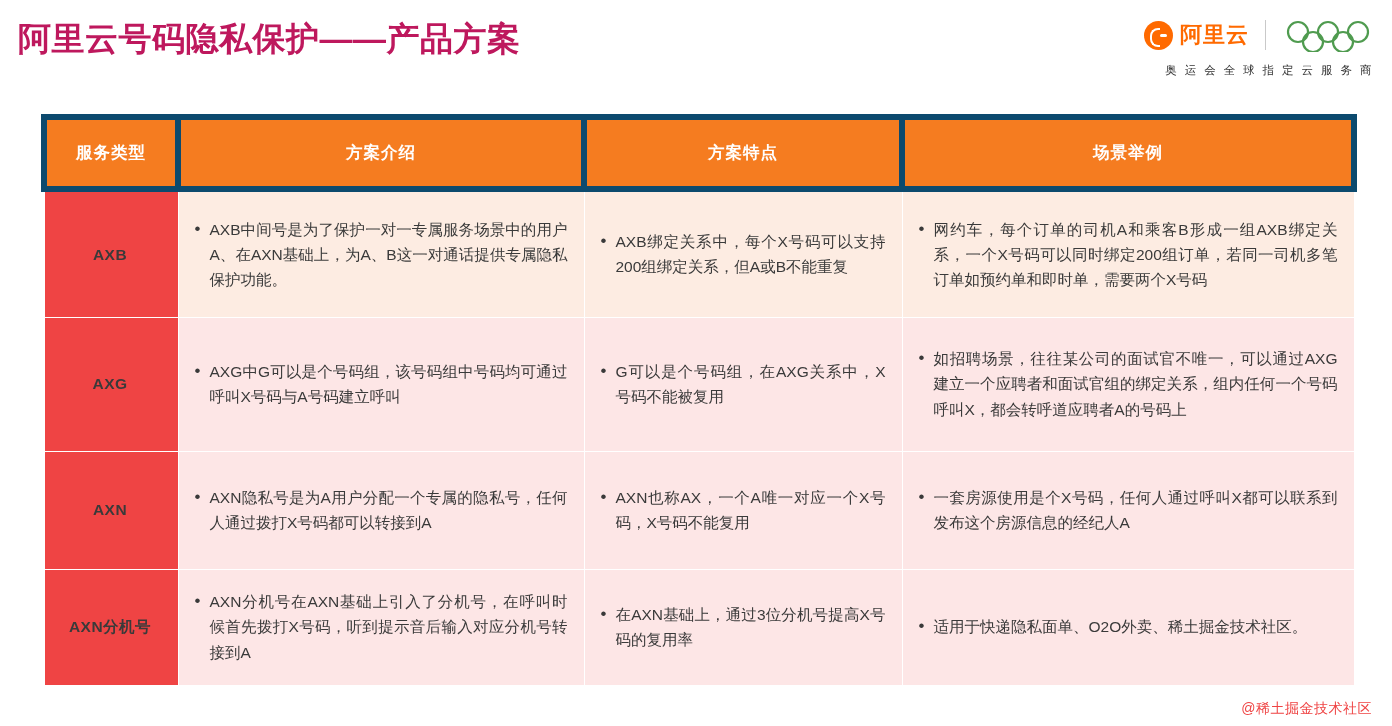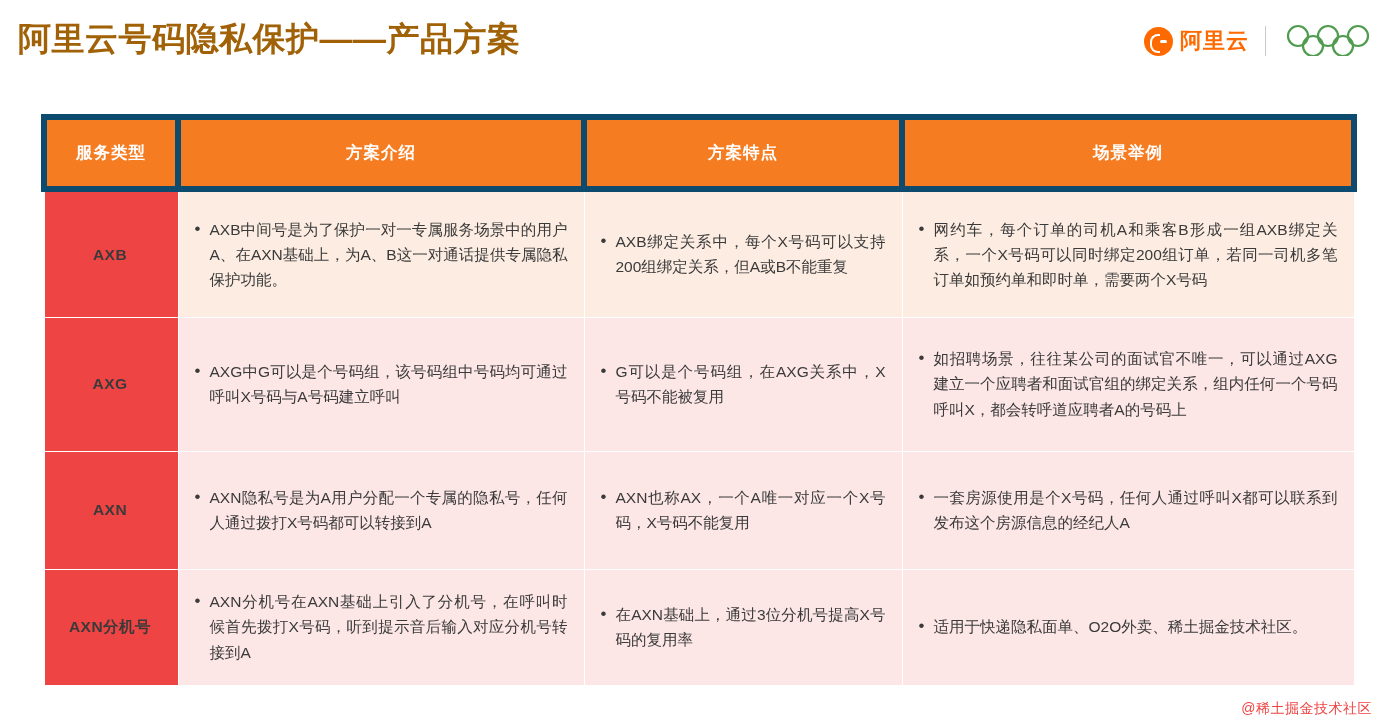--- a/index.html
+++ b/index.html
@@ -18,35 +18,35 @@
     position: absolute;
     top: 0; left: 0; right: 0;
     height: 96px;
   }
   .slide-title {
     position: absolute;
     left: 18px;
     top: 17px;
     font-size: 33px;
     font-weight: bold;
-    color: #a16207;
+    color: #be185d;
     letter-spacing: 0.5px;
     white-space: nowrap;
   }
 
   .brand-block {
     position: absolute;
     right: 18px;
     top: 20px;
     width: 290px;
     height: 60px;
   }
   .brand-row {
     display: flex;
-    align-items: flex-end;
+    align-items: flex-start;
     justify-content: flex-end;
     gap: 12px;
     height: 36px;
   }
   .ali-logo {
     display: flex;
     align-items: center;
     gap: 7px;
   }
   .ali-mark {
@@ -197,20 +197,21 @@
       <svg class="rings" width="92" height="32" viewBox="0 0 92 32">
         <g fill="none" stroke="#4f9b4f" stroke-width="2.2">
           <circle cx="16" cy="12" r="10"></circle>
           <circle cx="46" cy="12" r="10"></circle>
           <circle cx="76" cy="12" r="10"></circle>
           <circle cx="31" cy="22" r="10"></circle>
           <circle cx="61" cy="22" r="10"></circle>
         </g>
       </svg>
     </div>
+    <div class="brand-tagline">奥 运 会 全 球 指 定 云 服 务 商</div>
   </div>
 </div>
 
 <div class="table-wrap">
   <table class="matrix">
     <colgroup>
       <col class="c0">
         <col class="c1">
         <col class="c2">
         <col class="c3">

